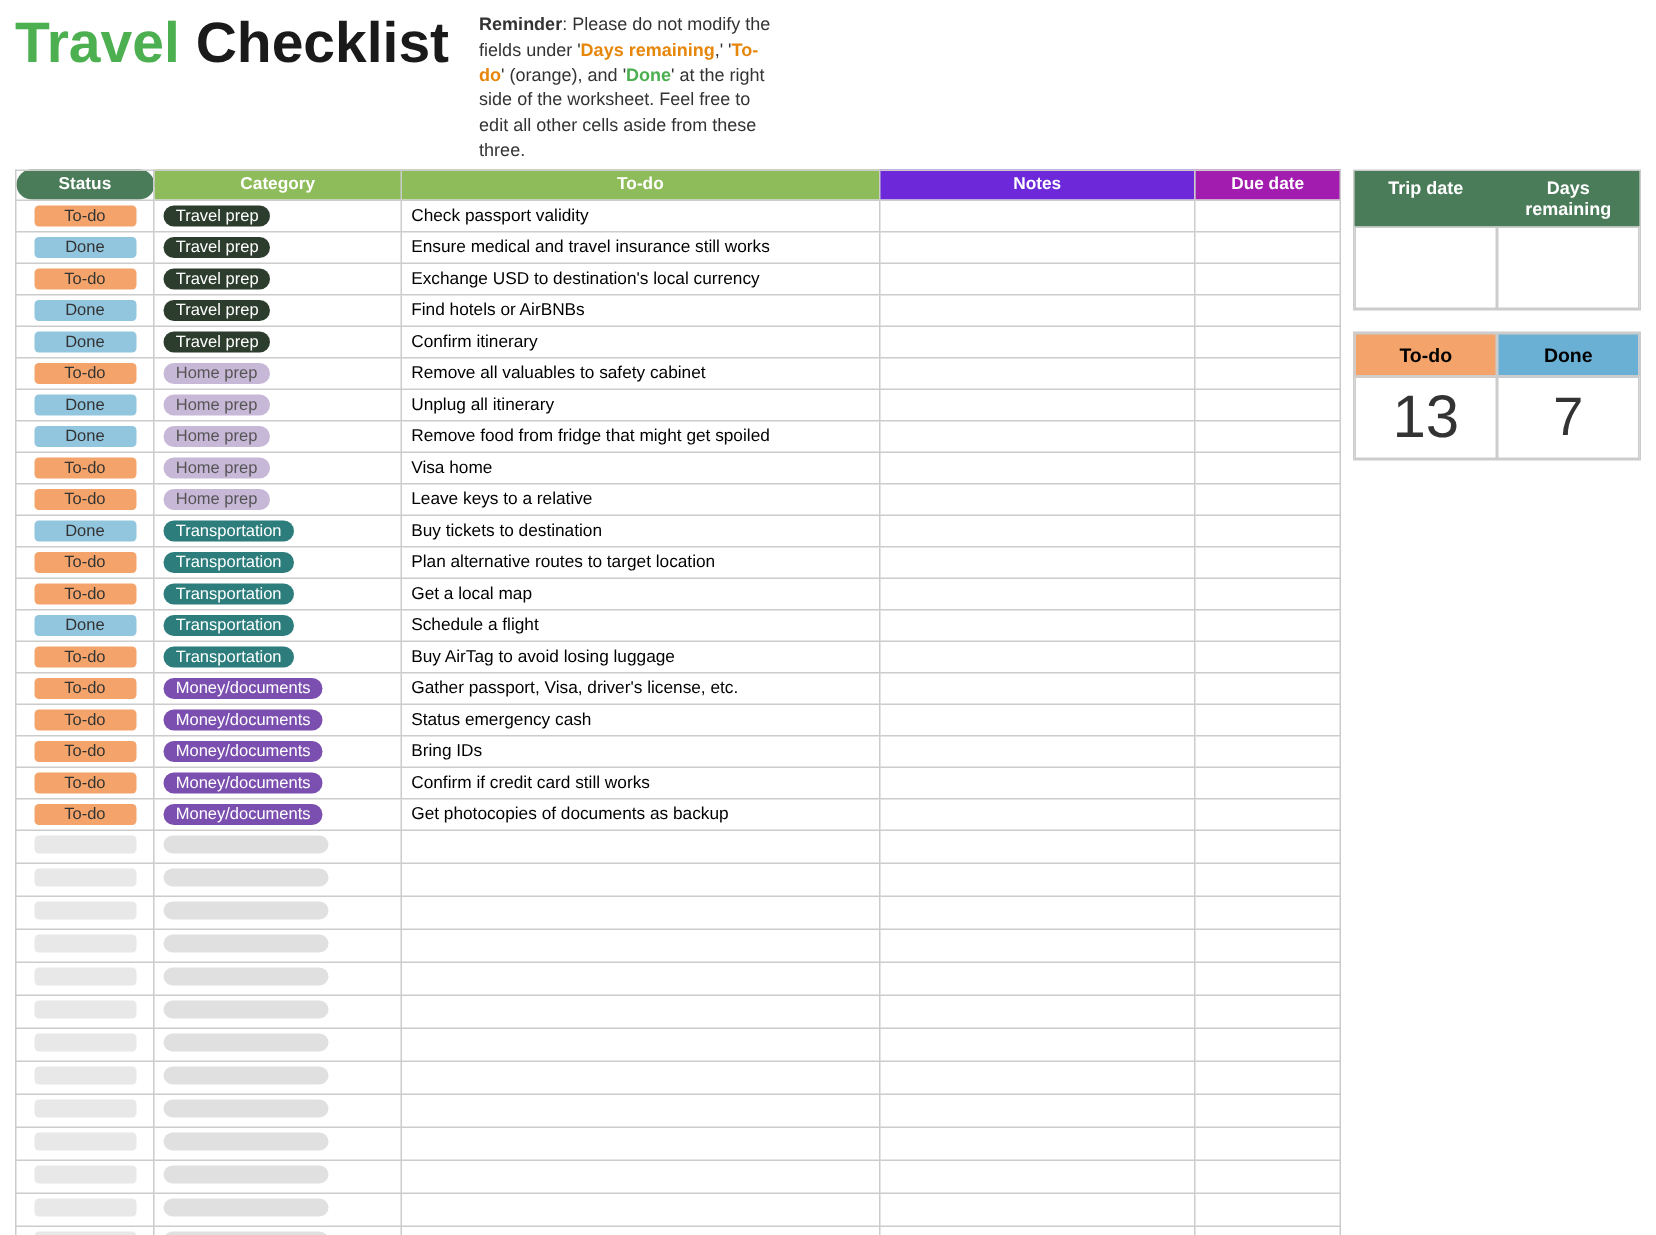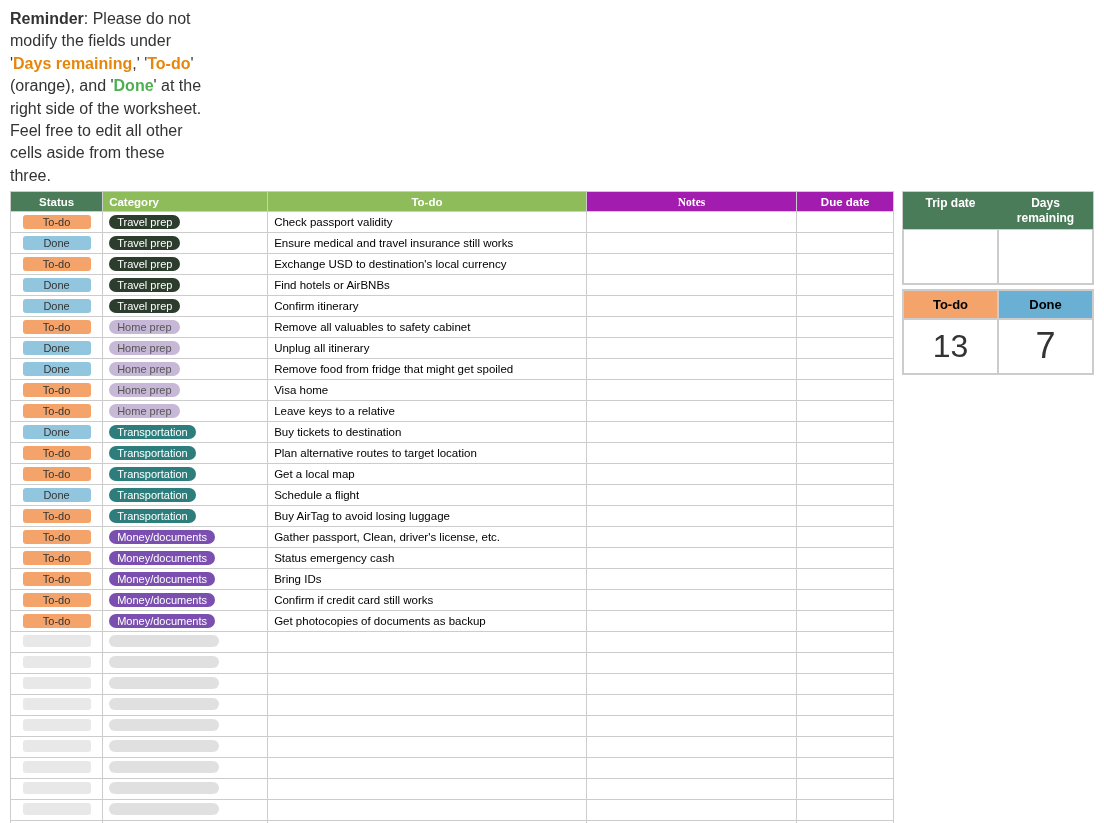--- a/index.html
+++ b/index.html
@@ -4,78 +4,82 @@
   <style>
     * { box-sizing: border-box; margin: 0; padding: 0; }
     body { font-family: Arial, sans-serif; font-size: 12px; background: #fff; }
 
     .page { width: 1104px; min-height: 823px; }
 
     
     .header { display: flex; align-items: flex-start; padding: 8px 10px 4px 10px; gap: 20px; }
     .title { font-size: 38px; font-weight: normal; color: #4caf50; white-space: nowrap; }
     .title span { color: #1a1a1a; font-weight: bold; }
-    .reminder-box { font-size: 16px; color: #333; line-height: 1.4; max-width: 195px; }
+    .reminder-box { font-size: 12px; color: #333; line-height: 1.4; max-width: 195px; }
     .reminder-box strong { font-weight: bold; }
     .reminder-orange { color: #e6860a; font-weight: bold; }
     .reminder-green { color: #4caf50; font-weight: bold; }
     .select-box { font-size: 10.5px; color: #333; line-height: 1.4; max-width: 195px; }
 
     
     .main { display: flex; gap: 0; padding: 0 10px; }
     .checklist-table { flex: 1; border-collapse: collapse; font-size: 11.5px; }
     .checklist-table th, .checklist-table td { border: 1px solid #ccc; padding: 3px 6px; height: 20px; }
 
-    .col-status { width: 80px; }
+    .col-status { width: 80px; border-radius: 10px; }
     .col-category { width: 145px; }
     .col-todo { width: 280px; }
     .col-notes { width: 185px; }
     .col-duedate { width: 85px; }
 
     .th-status { background: #4a7c59; color: #fff; text-align: center; font-weight: bold; }
-    .th-category { background: #8fbc5a; color: #fff; text-align: left; font-weight: bold; }
+    .th-category { background: #8fbc5a; color: #fff; text-align: center; font-weight: bold; }
     .th-todo { background: #8fbc5a; color: #fff; text-align: center; font-weight: bold; }
-    .th-notes { background: #a21caf; color: #fff; text-align: center; font-weight: bold; font-family: Liberation Serif, serif; }
+    .th-notes { background: #6d28d9; color: #fff; text-align: center; font-weight: bold; }
     .th-duedate { background: #a21caf; color: #fff; text-align: center; font-weight: bold; }
 
     .status-todo { background: #f4a46a; color: #333; text-align: center; border-radius: 3px; display: inline-block; width: 68px; padding: 1px 0; font-size: 11px; }
     .status-done { background: #92c5de; color: #333; text-align: center; border-radius: 3px; display: inline-block; width: 68px; padding: 1px 0; font-size: 11px; }
 
     .cat-travel { background: #2d3d2d; color: #fff; border-radius: 12px; display: inline-block; padding: 1px 8px; font-size: 11px; }
     .cat-home { background: #c8b8d8; color: #555; border-radius: 12px; display: inline-block; padding: 1px 8px; font-size: 11px; }
     .cat-transport { background: #2d7d7d; color: #fff; border-radius: 12px; display: inline-block; padding: 1px 8px; font-size: 11px; }
     .cat-money { background: #7b4faf; color: #fff; border-radius: 12px; display: inline-block; padding: 1px 8px; font-size: 11px; }
 
     .empty-row td { height: 20px; }
     .empty-status { background: #e8e8e8; border-radius: 3px; display: inline-block; width: 68px; height: 12px; }
     .empty-cat { background: #e0e0e0; border-radius: 8px; display: inline-block; width: 110px; height: 12px; }
 
     
     .side-panel { width: 200px; padding-left: 8px; }
-    .trip-date-box { border: 1px solid #ccc; margin-bottom: 4px; }
+    .trip-date-box { border: 1px solid #ccc; margin-bottom: 14px; }
     .trip-date-header { display: flex; }
     .trip-date-header .th-trip { background: #4a7c59; color: #fff; text-align: center; font-weight: bold; padding: 4px; flex: 1; font-size: 12px; }
     .trip-date-header .th-days { background: #4a7c59; color: #fff; text-align: center; font-weight: bold; padding: 4px; flex: 1; font-size: 12px; line-height: 1.2; }
     .trip-date-body { display: flex; height: 55px; }
     .trip-date-cell { flex: 1; border: 1px solid #ccc; }
 
     .summary-box { border: 1px solid #ccc; }
     .summary-header { display: flex; }
     .summary-todo-header { flex: 1; background: #f4a46a; text-align: center; font-weight: bold; padding: 6px 4px; font-size: 13px; border: 1px solid #ccc; }
     .summary-done-header { flex: 1; background: #6ab0d4; text-align: center; font-weight: bold; padding: 6px 4px; font-size: 13px; border: 1px solid #ccc; }
     .summary-body { display: flex; height: 55px; }
-    .summary-todo-val { flex: 1; text-align: center; font-size: 32px; font-weight: normal; display: flex; align-items: center; justify-content: center; border: 1px solid #ccc; color: #333; }
+    .summary-todo-val { flex: 1; text-align: center; font-size: 40px; font-weight: normal; display: flex; align-items: center; justify-content: center; border: 1px solid #ccc; color: #333; }
     .summary-done-val { flex: 1; text-align: center; font-size: 36px; font-weight: normal; display: flex; align-items: center; justify-content: center; border: 1px solid #ccc; color: #333; }
   </style>
 </head>
 <body>
 
 <div class="page">
 
   <div class="header">
+    <div class="title">
+      <span style="color:#4caf50;">Travel</span>
+      <span>Checklist</span>
+    </div>
     <div class="reminder-box">
       <strong>Reminder</strong><span>: Please do not modify the fields under '</span><span class="reminder-orange">Days remaining</span><span>,' '</span><span class="reminder-orange">To-do</span><span>' (orange), and '</span><span class="reminder-green">Done</span><span>' at the right side of the worksheet. Feel free to edit all other cells aside from these three.</span>
     </div>
   </div>
 
   <div class="main">
 
     <table class="checklist-table">
       <thead>
         <tr>
@@ -189,21 +193,21 @@
           <tr>
             <td style="text-align: center;"><span class="status-todo">To-do</span></td>
             <td><span class="cat-transport">Transportation</span></td>
             <td>Buy AirTag to avoid losing luggage</td>
             <td></td>
             <td></td>
           </tr>
           <tr>
             <td style="text-align: center;"><span class="status-todo">To-do</span></td>
             <td><span class="cat-money">Money/documents</span></td>
-            <td>Gather passport, Clean, driver's license, etc.</td>
+            <td>Gather passport, Visa, driver's license, etc.</td>
             <td></td>
             <td></td>
           </tr>
           <tr>
             <td style="text-align: center;"><span class="status-todo">To-do</span></td>
             <td><span class="cat-money">Money/documents</span></td>
             <td>Status emergency cash</td>
             <td></td>
             <td></td>
           </tr>

